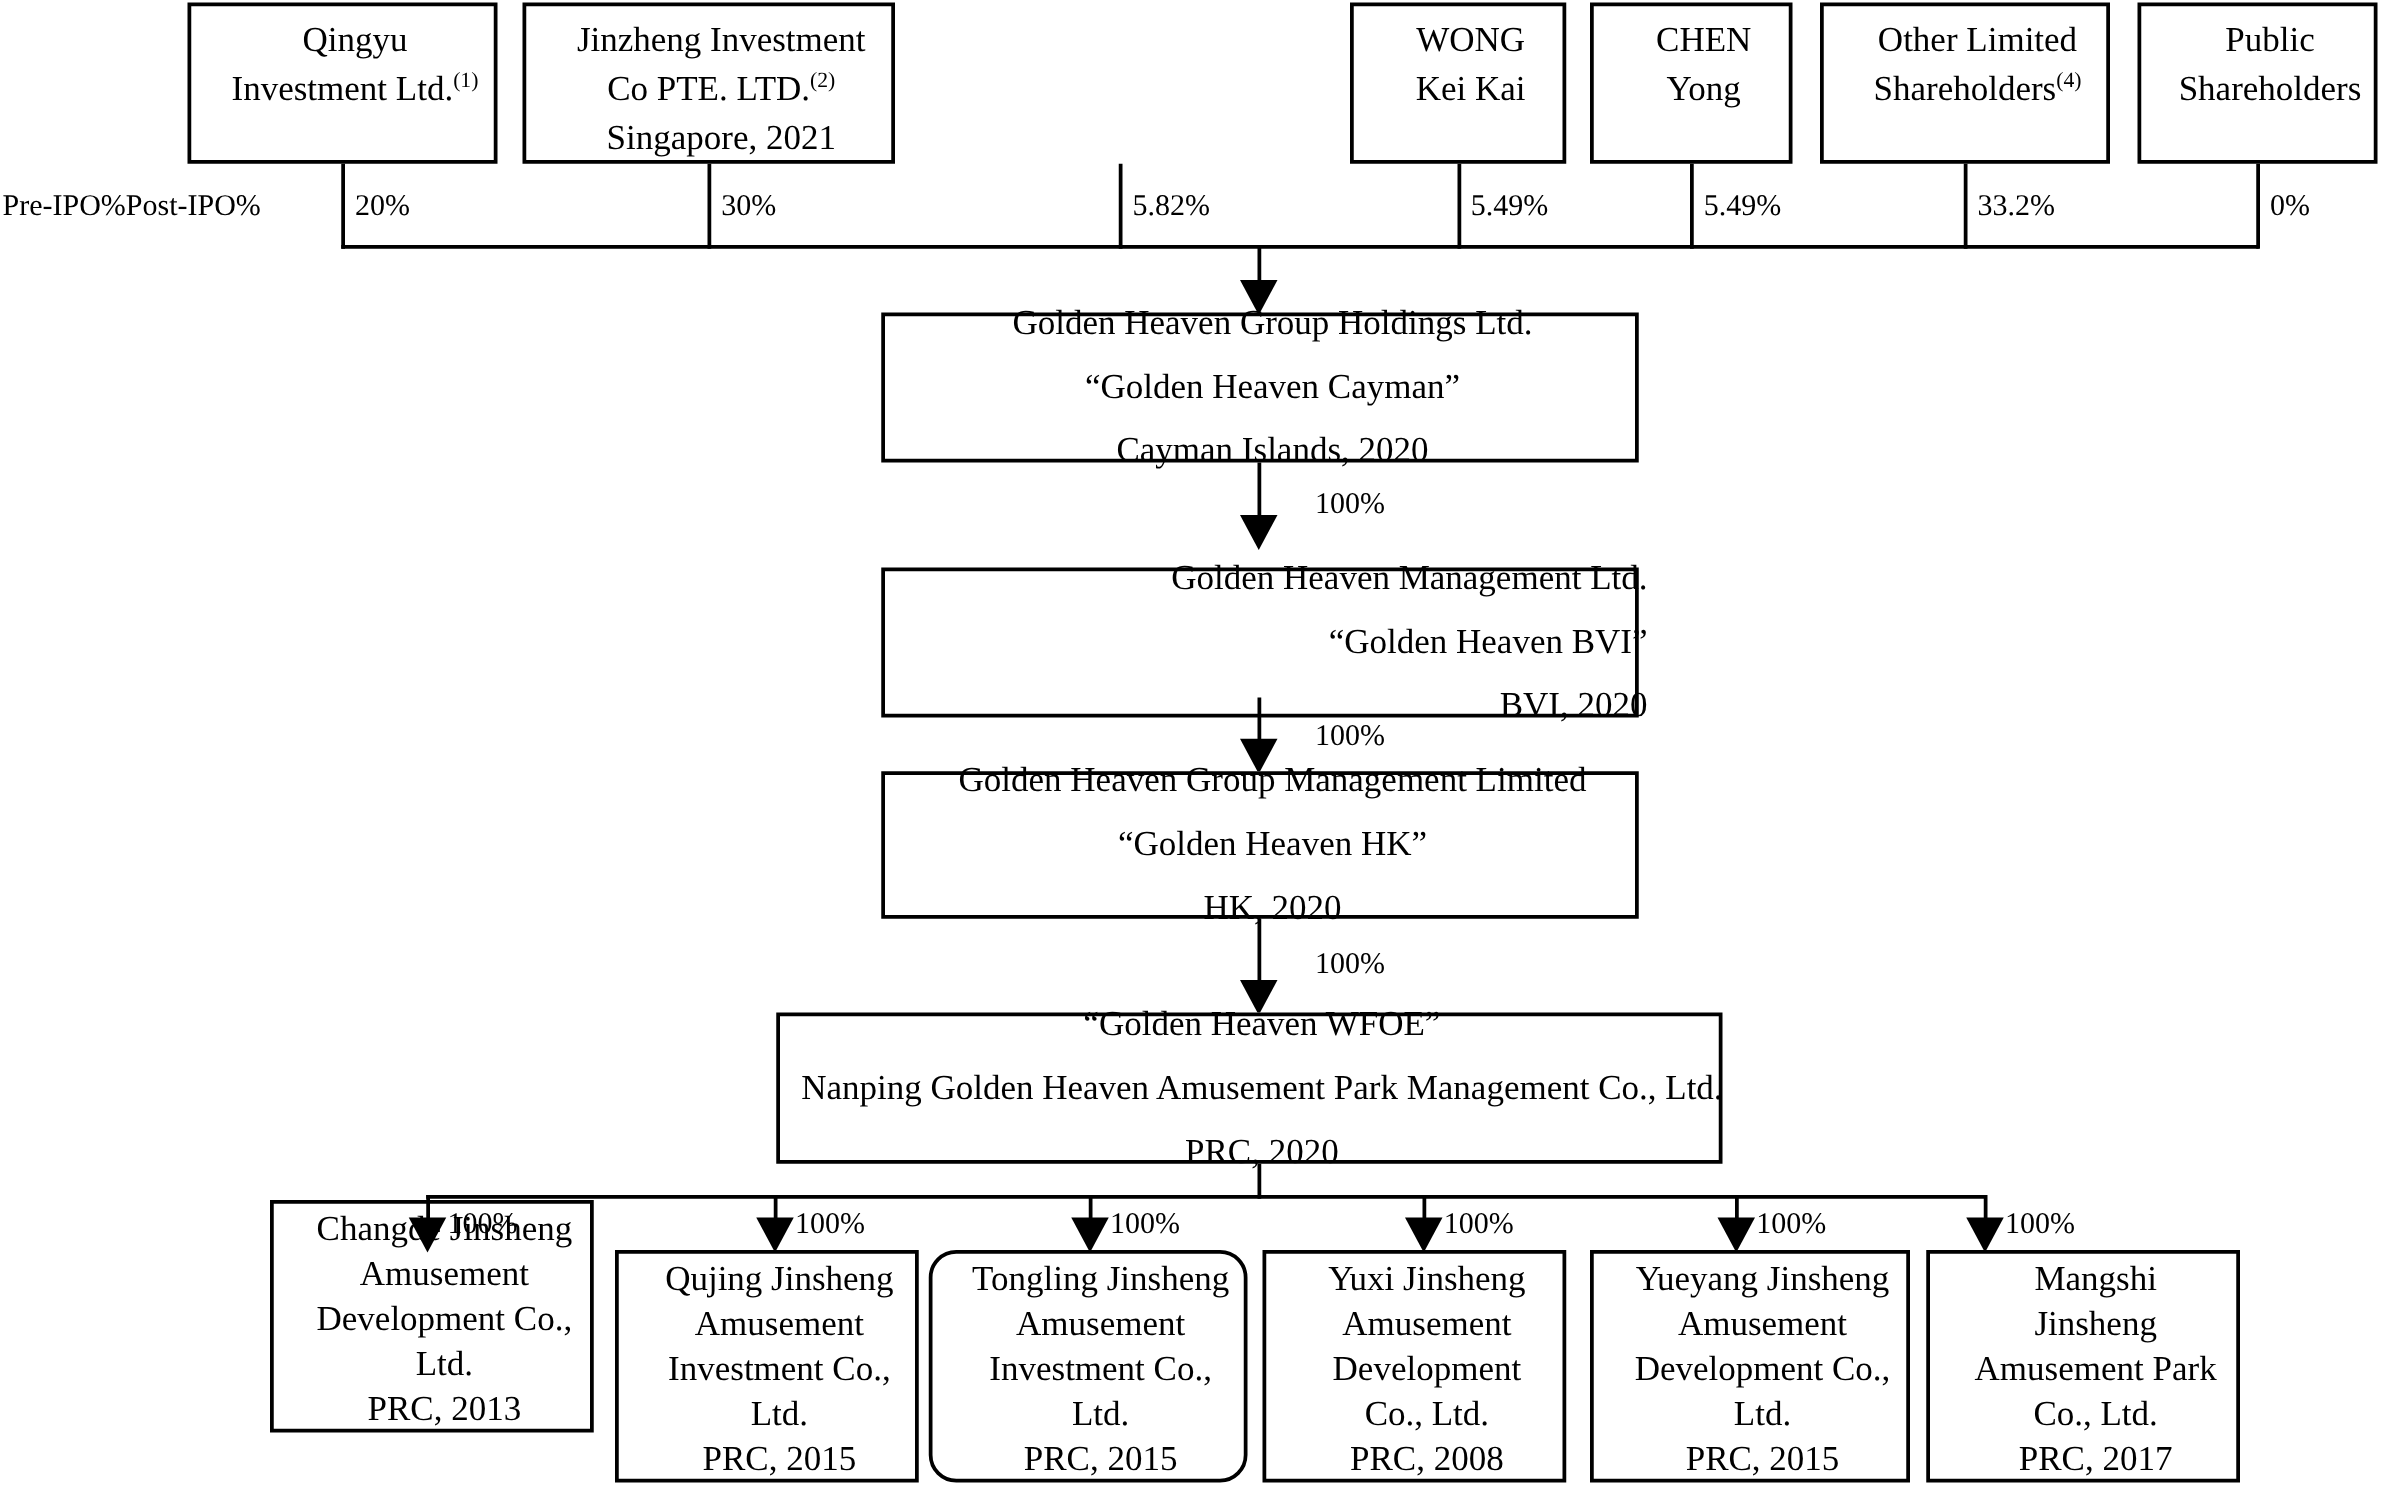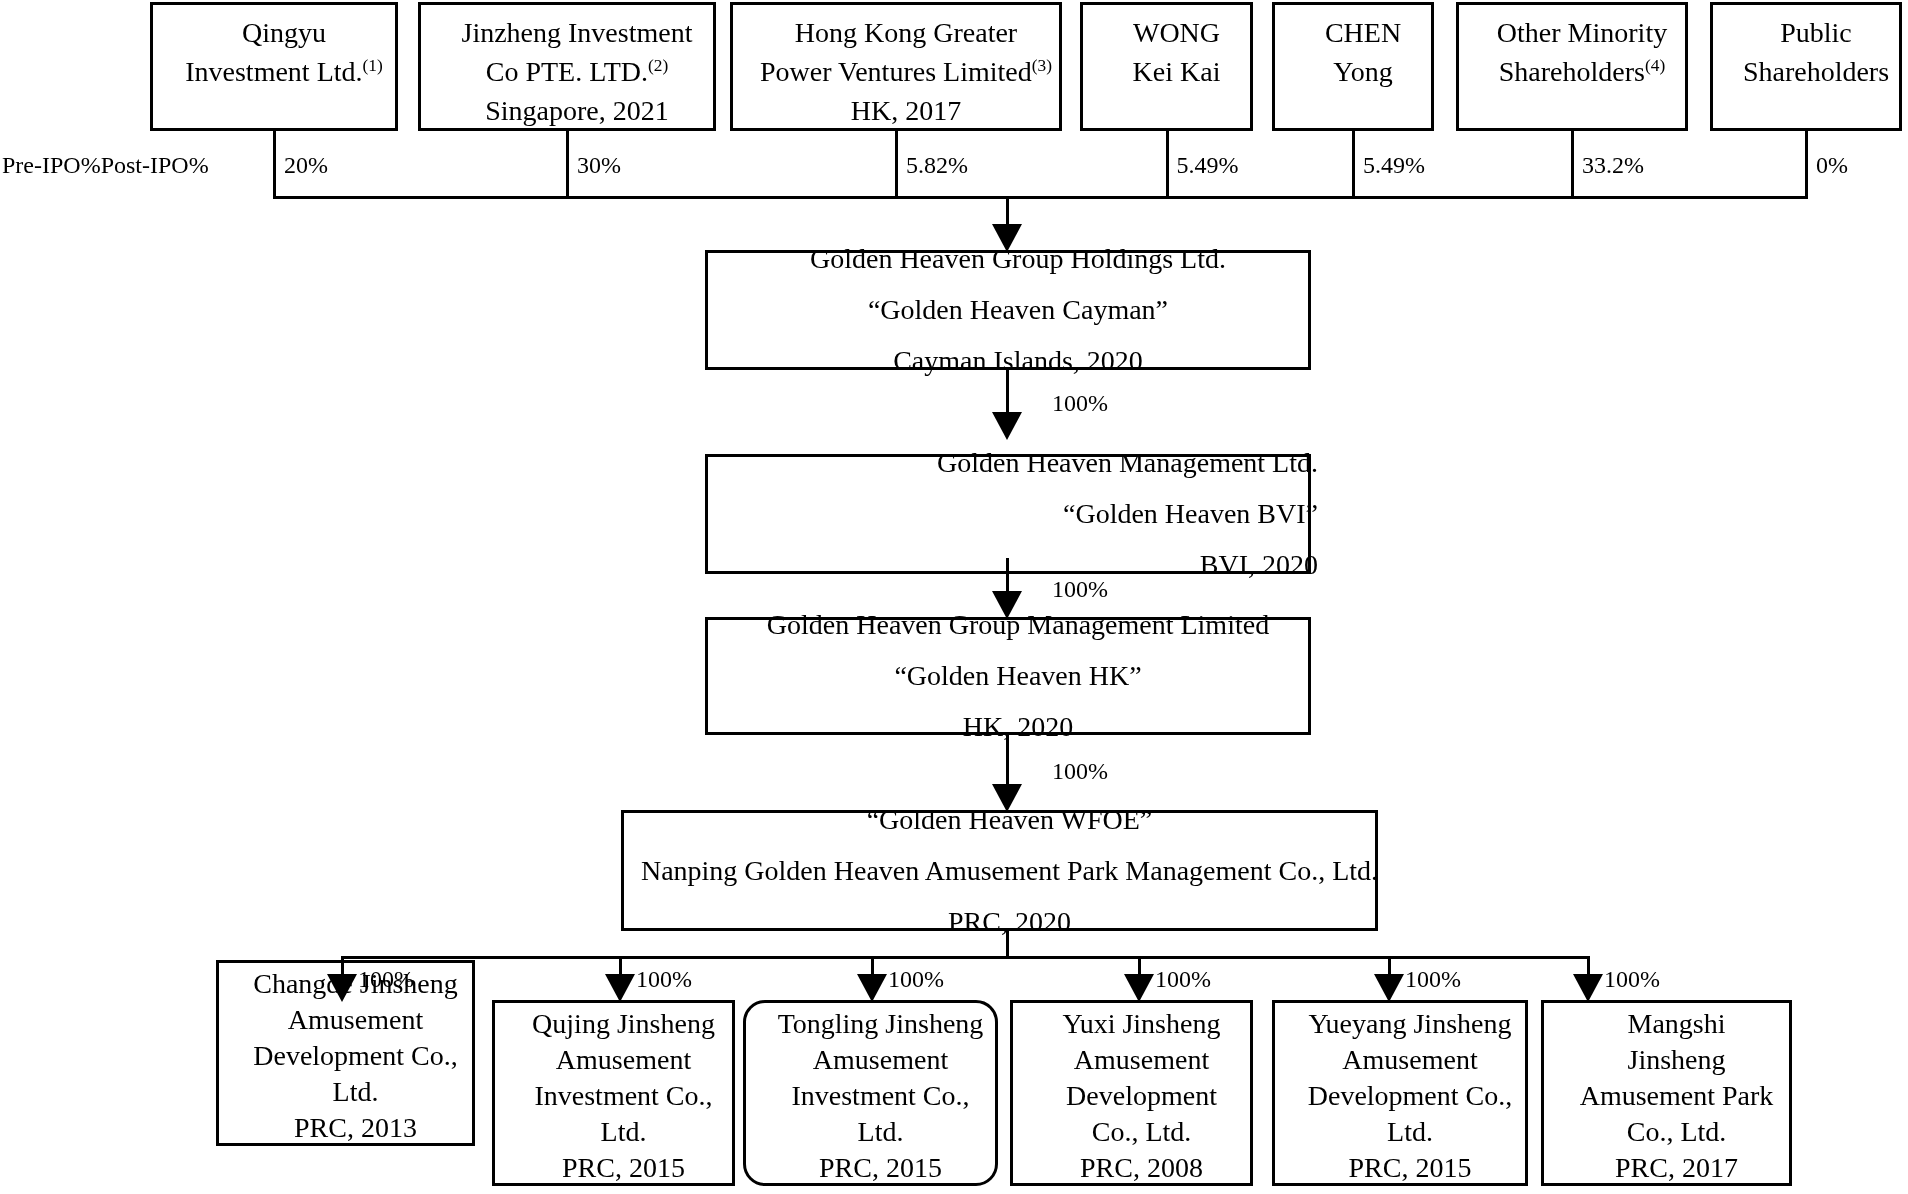--- a/index.html
+++ b/index.html
@@ -54,41 +54,36 @@
     </div>
     <div class="vline" style="left: 273px; top: 131px; width: 3px; height: 68px;"></div>
     <div class="pct-label" style="left: 284px; top: 150px;">20%</div>
     <div class="obox top-box" style="left: 418px; top: 2px; width: 298px; height: 129px;">
       <div class="bline">Jinzheng Investment</div>
       <div class="bline">Co PTE. LTD.<sup>(2)</sup></div>
       <div class="bline">Singapore, 2021</div>
     </div>
     <div class="vline" style="left: 566px; top: 131px; width: 3px; height: 68px;"></div>
     <div class="pct-label" style="left: 577px; top: 150px;">30%</div>
-    <div class="obox top-box" style="left: 730px; top: 2px; width: 332px; height: 129px;">
-      <div class="bline">Hong Kong Greater</div>
-      <div class="bline">Power Ventures Limited<sup>(3)</sup></div>
-      <div class="bline">HK, 2017</div>
-    </div>
     <div class="vline" style="left: 895px; top: 131px; width: 3px; height: 68px;"></div>
     <div class="pct-label" style="left: 906px; top: 150px;">5.82%</div>
     <div class="obox top-box" style="left: 1080px; top: 2px; width: 173px; height: 129px;">
       <div class="bline">WONG</div>
       <div class="bline">Kei Kai</div>
     </div>
     <div class="vline" style="left: 1165.5px; top: 131px; width: 3px; height: 68px;"></div>
     <div class="pct-label" style="left: 1176.5px; top: 150px;">5.49%</div>
     <div class="obox top-box" style="left: 1272px; top: 2px; width: 162px; height: 129px;">
       <div class="bline">CHEN</div>
       <div class="bline">Yong</div>
     </div>
     <div class="vline" style="left: 1352px; top: 131px; width: 3px; height: 68px;"></div>
     <div class="pct-label" style="left: 1363px; top: 150px;">5.49%</div>
     <div class="obox top-box" style="left: 1456px; top: 2px; width: 232px; height: 129px;">
-      <div class="bline">Other Minority</div>
+      <div class="bline">Other Limited</div>
       <div class="bline">Shareholders<sup>(4)</sup></div>
     </div>
     <div class="vline" style="left: 1571px; top: 131px; width: 3px; height: 68px;"></div>
     <div class="pct-label" style="left: 1582px; top: 150px;">33.2%</div>
     <div class="obox top-box" style="left: 1710px; top: 2px; width: 192px; height: 129px;">
       <div class="bline">Public</div>
       <div class="bline">Shareholders</div>
     </div>
     <div class="vline" style="left: 1805px; top: 131px; width: 3px; height: 68px;"></div>
     <div class="pct-label" style="left: 1816px; top: 150px;">0%</div>

